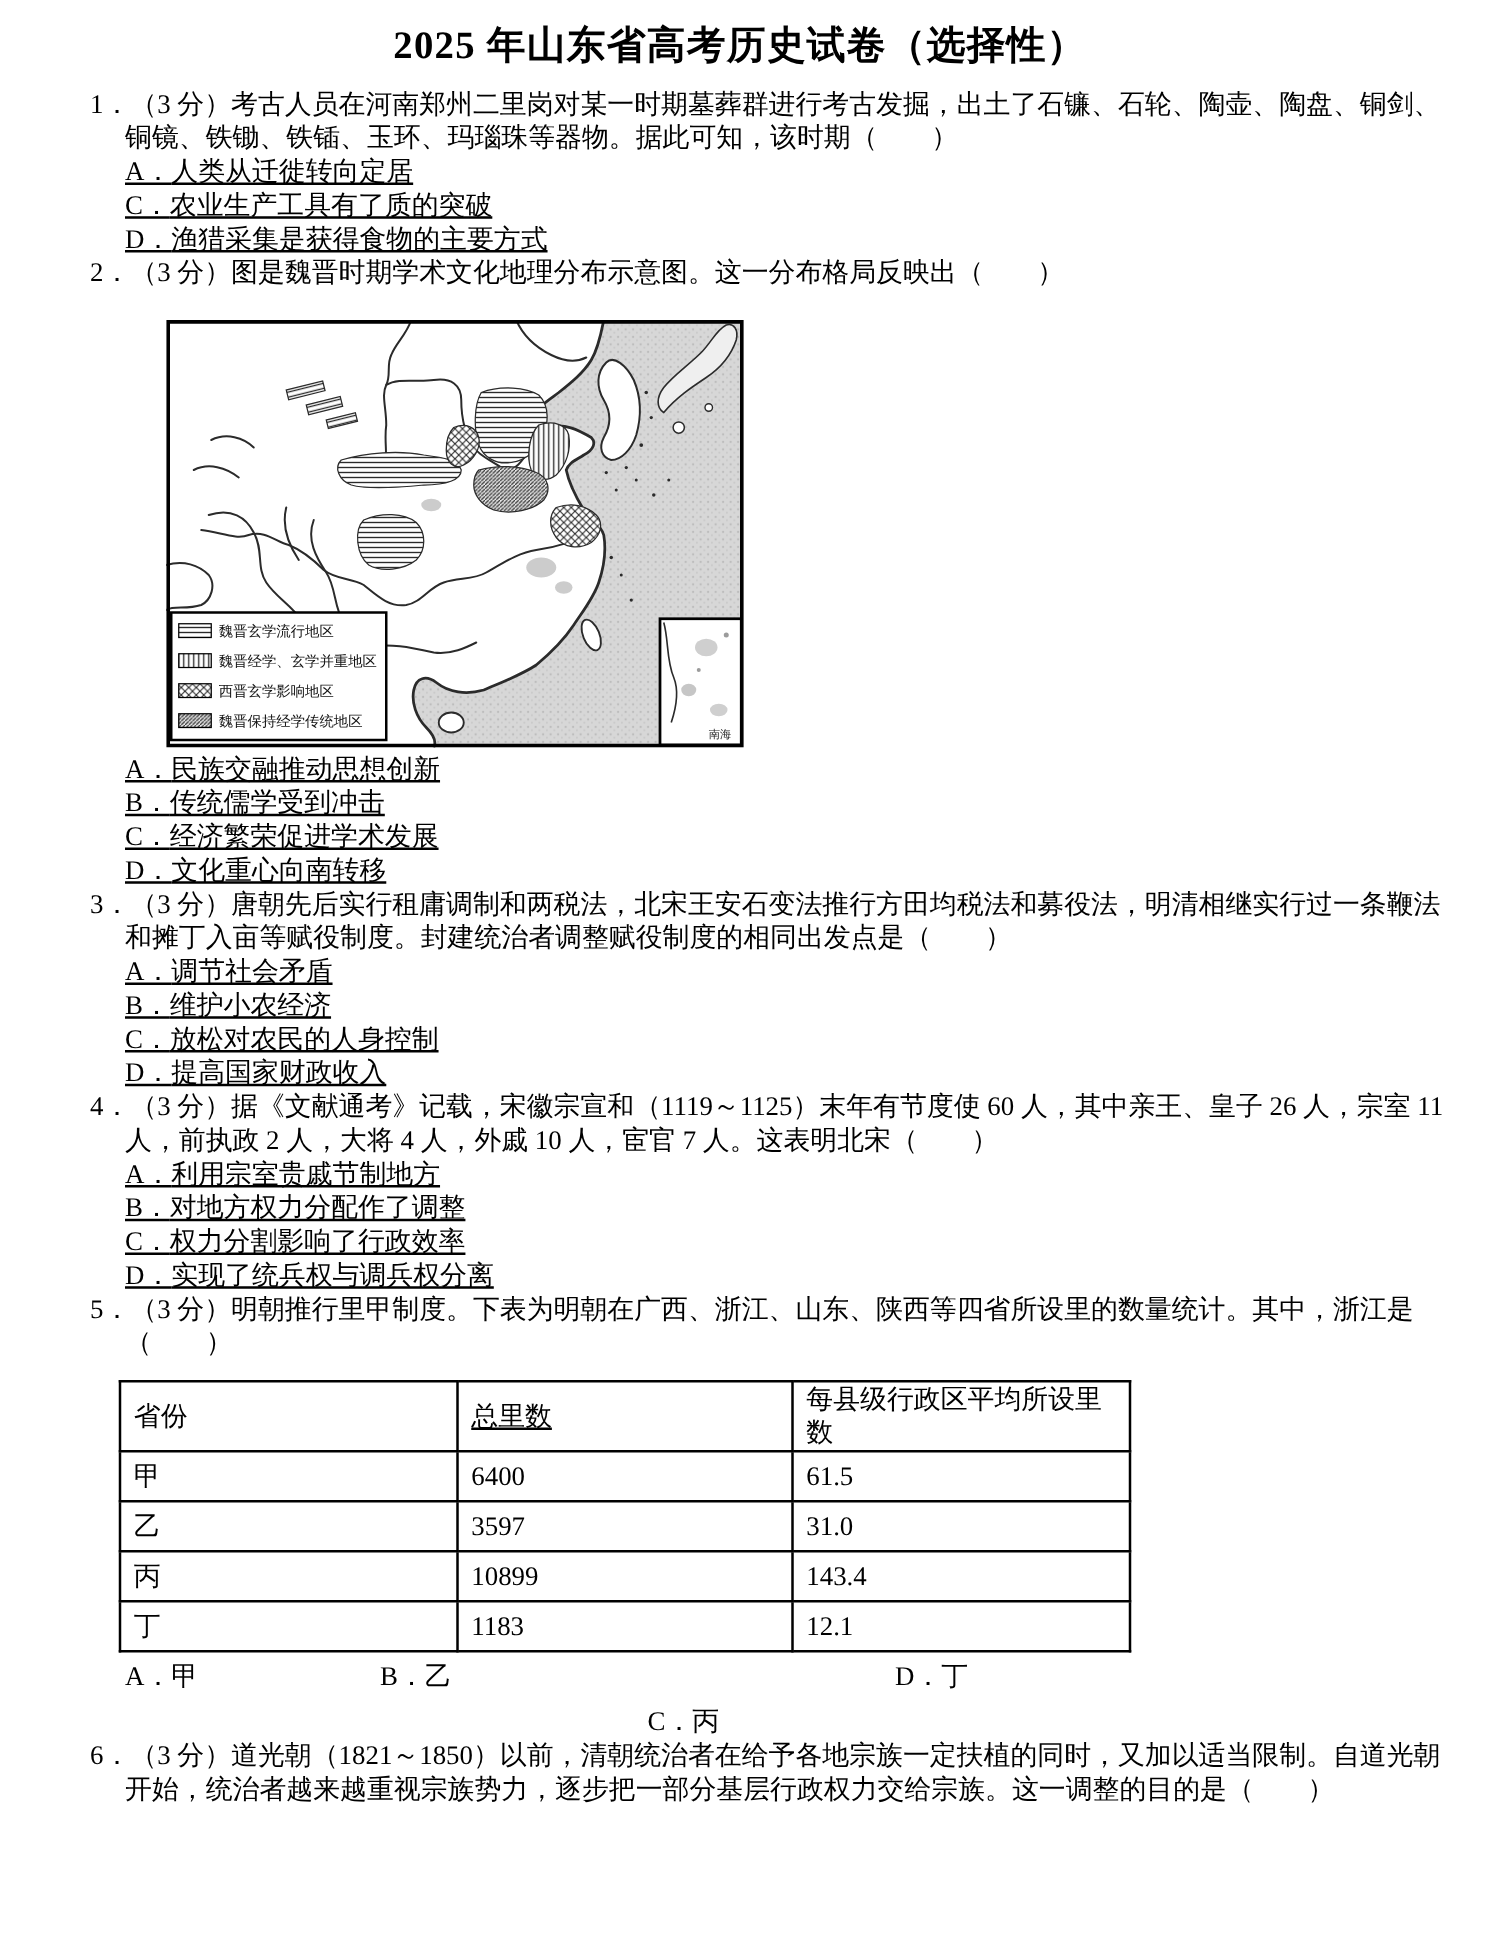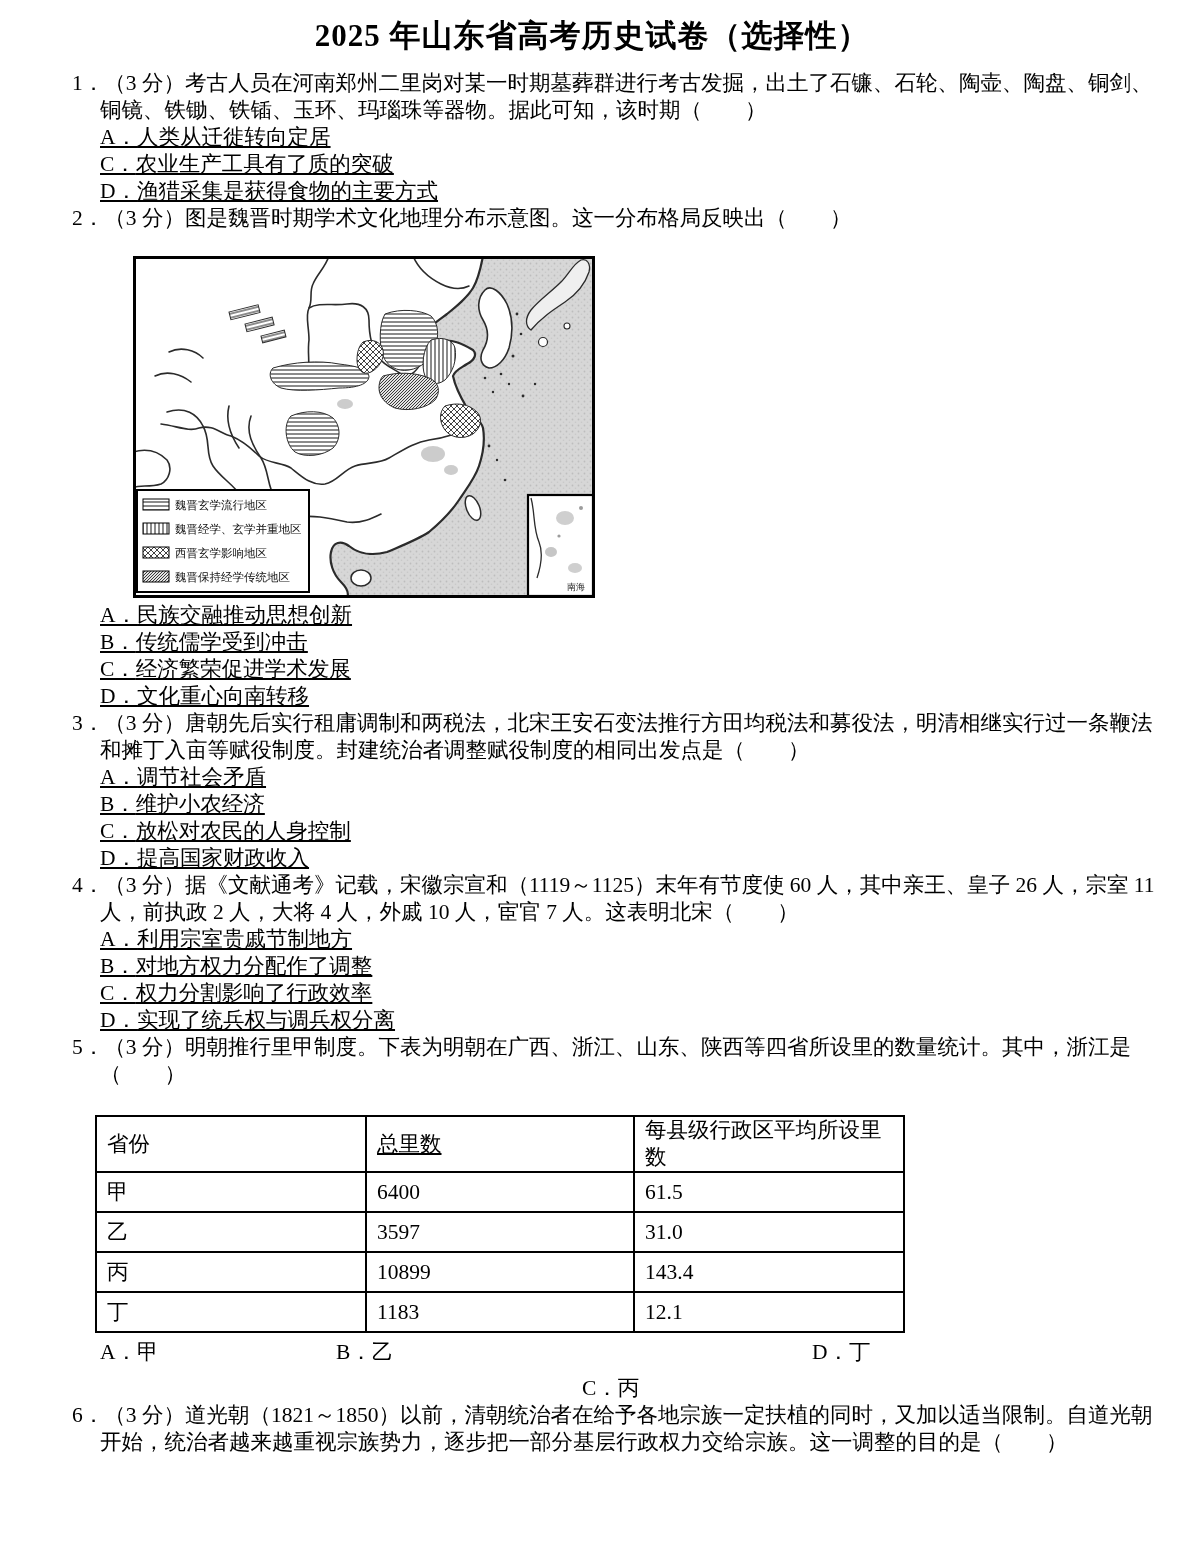--- a/index.html
+++ b/index.html
@@ -12,30 +12,30 @@
   .title {
     width:1090px; margin:8px 0 16px -25px;
     text-align:center; font-size:31px; font-weight:bold;
     line-height:36px; letter-spacing:1px; white-space:nowrap;
   }
   .section-head { font-size:22px; font-weight:bold; line-height:30.5px; }
   .q { font-size:21.5px; line-height:27px; }
   .stem { padding-left:28px; text-indent:-28px; }
   .opt { padding-left:28px;text-decoration:underline; }
   .opt-letter { white-space:pre; }
-  .opt-row { display:flex; padding-left:28px;gap:32px; }
+  .opt-row { display:flex; padding-left:28px; }
   .opt-row .cellA { width:204px; }
   .opt-row .cellB { width:214px; }
   .opt-row .cellC { width:198px;margin-top:36px; }
 
   .map-fig { margin:24px 0 4px 28px; width:518px; height:342px;padding-left:33px; }
   .map-fig svg { display:block; }
 
   table.likia {
-    border-collapse:collapse; margin:27px 0 6px 23px;
+    border-collapse:collapse; margin:16px 0 6px 23px;
     font-size:21.5px;
     border-radius:22px;
   }
   table.likia td {
     border:2px solid #000; height:38px; padding:0 6px 0 10px;
     vertical-align:middle;
   }
   td.c1 { width:252px; } td.c2 { width:250px;text-decoration:underline; } td.c3 { width:252px; }
 </style>
 </head>

